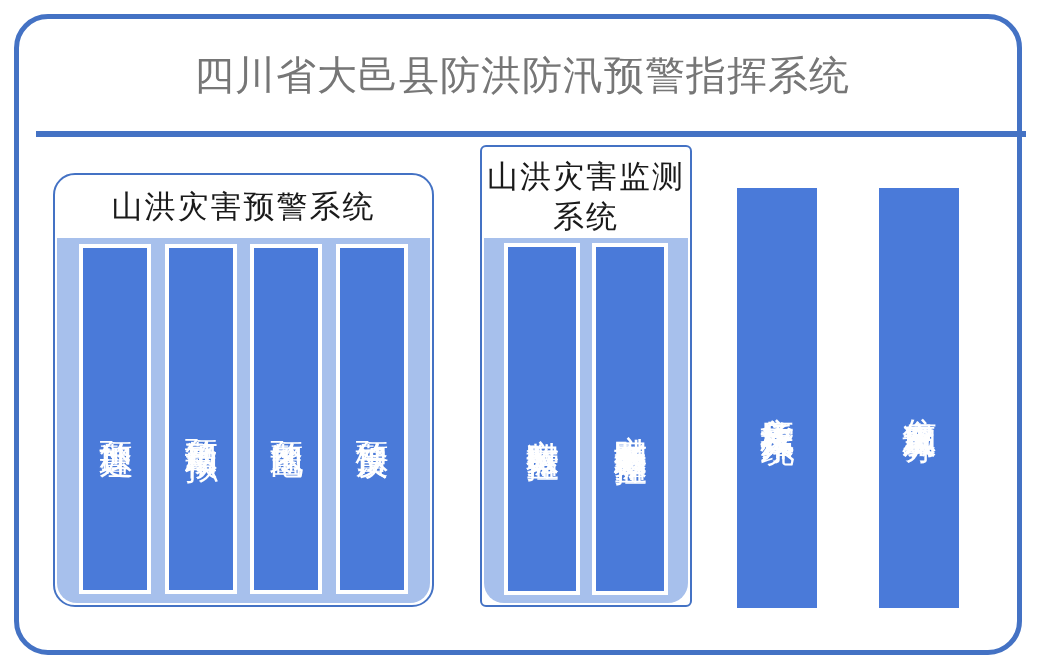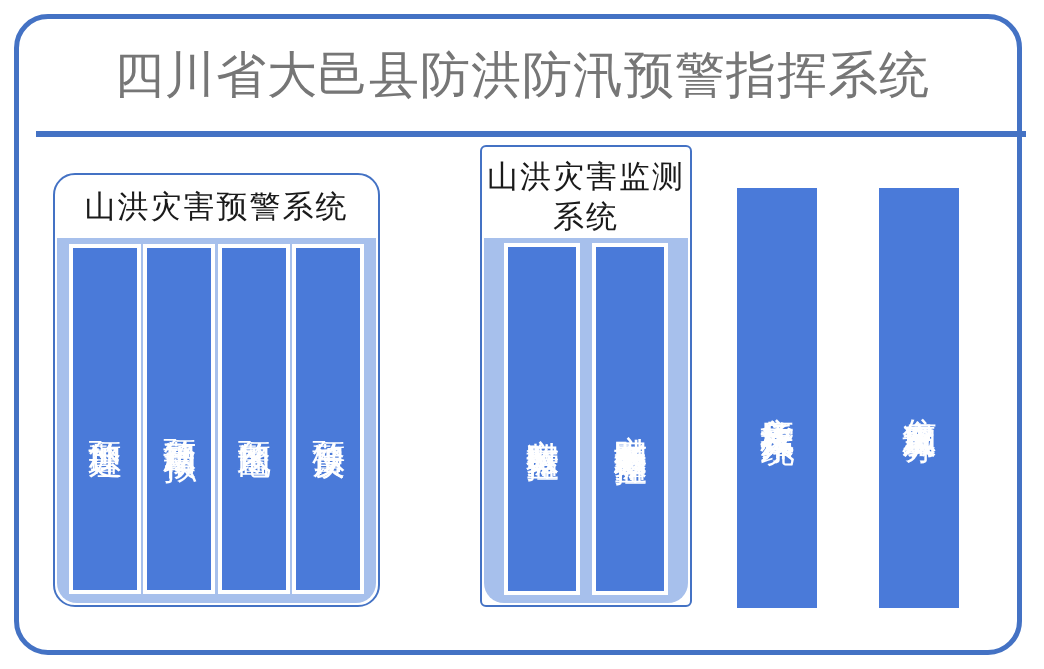--- a/index.html
+++ b/index.html
@@ -34,21 +34,21 @@
     left: 19px;
     top: 19px;
     width: 1006px;
     height: 112px;
     display: flex;
     align-items: center;
     justify-content: center;
   }
   .app-title {
     font-family: "Liberation Sans", sans-serif;
-    font-size: 50px;
+    font-size: 40px;
     line-height: 1.1;
     letter-spacing: 1px;
     color: #767676;
     white-space: nowrap;
   }
   .title-divider {
     position: absolute;
     left: 36px;
     top: 131px;
     width: 990px;
@@ -119,21 +119,21 @@
     display: flex;
     align-items: center;
     justify-content: center;
   }
   .solo-card .v-card-label {
     font-size: 34px;
     line-height: 1.12;
   }
 
   
-  #group-warning        { left: 53px;  top: 173px; width: 327px; height: 434px; }
+  #group-warning        { left: 53px;  top: 173px; width: 381px; height: 434px; }
   #group-warning .group-title  { top: 12px; }
   #group-warning .card-band    { left: 2px; top: 63px; right: 2px; bottom: 2px;
                                  padding: 6px 9px 9px 9px; }
   #group-warning .v-card       { width: 72px; }
 
   #group-monitor        { left: 480px; top: 145px; width: 212px; height: 462px; border-radius: 6px; }
   #group-monitor .group-title  { top: 10px; }
   #group-monitor .card-band    { left: 2px; top: 91px; right: 2px; bottom: 2px;
                                  padding: 5px 8px 8px 8px; }
   #group-monitor .v-card       { width: 76px; }

